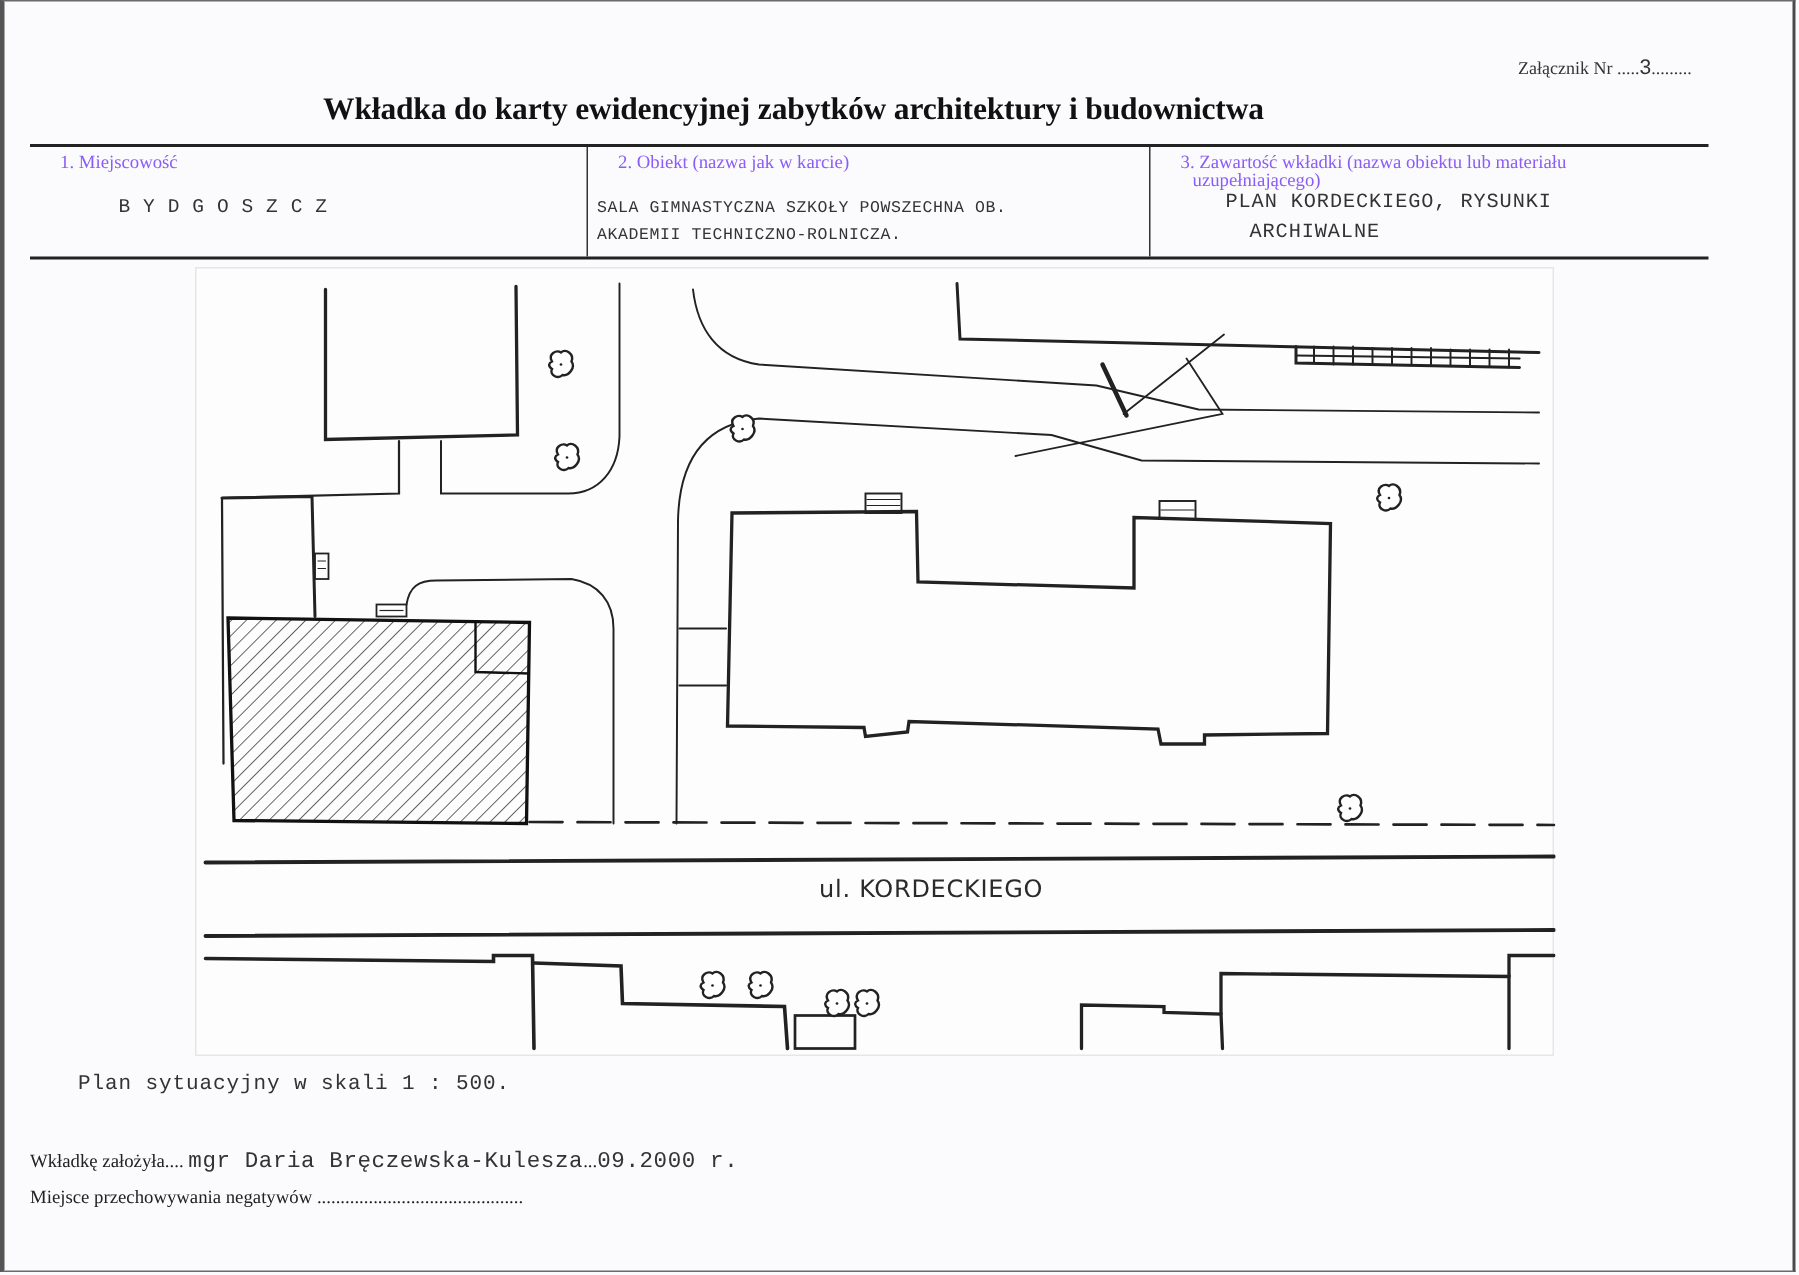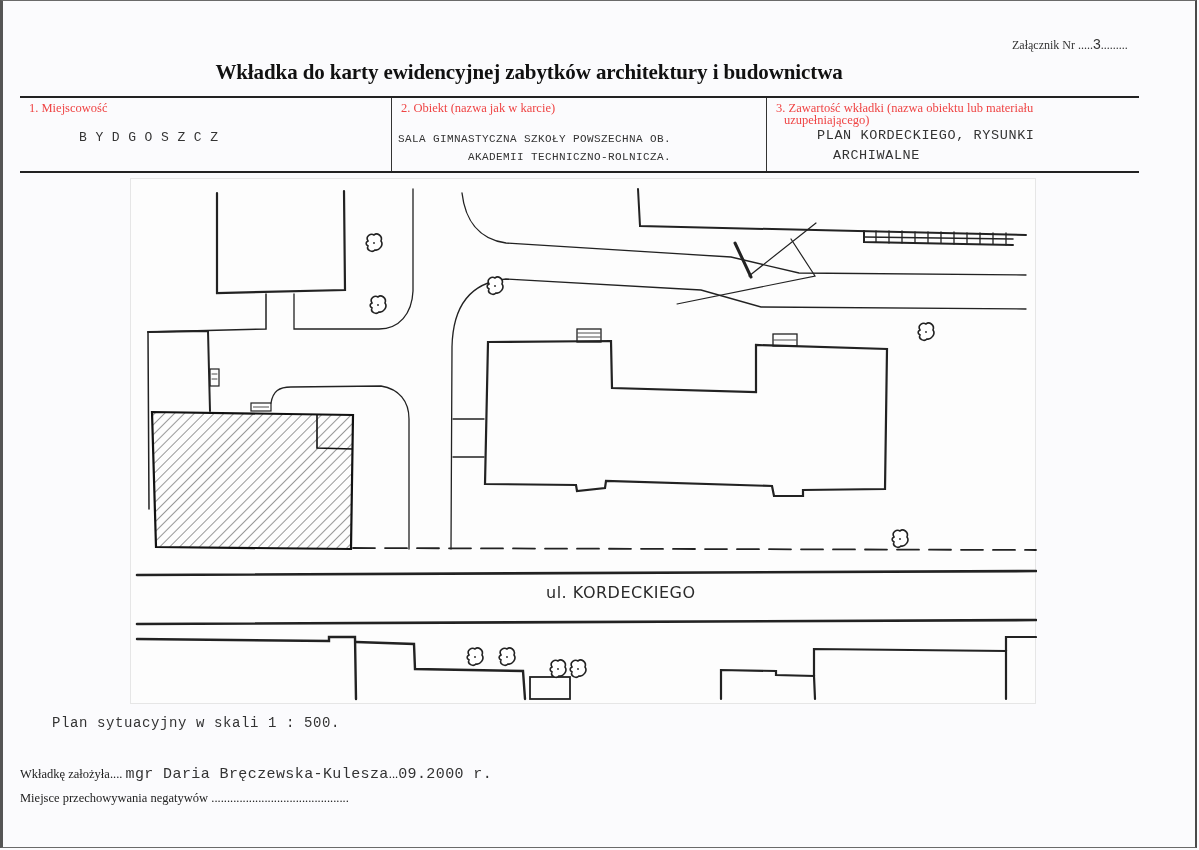--- a/index.html
+++ b/index.html
@@ -24,23 +24,23 @@
     letter-spacing: -0.1px;
     padding-left: 23px;
   }
   .header-table {
     position: absolute; left: 20px; top: 96px; width: 1119px; height: 73px;
     border-top: 2px solid #222; border-bottom: 2px solid #222;
     display: flex;
   }
   .cell { position: relative; box-sizing: border-box; }
   .cell1 { width: 371px; }
-  .cell2 { width: 375px; border-left: 1.5px solid #333; text-align: right; }
+  .cell2 { width: 375px; border-left: 1.5px solid #333; }
   .cell3 { flex: 1; border-left: 1.5px solid #333; }
-  .cell-label { position: absolute; left: 9px; top: 4px; font-size: 12.5px; color: #ef4444; line-height: 12px; }
+  .cell-label { position: absolute; left: 20px; top: 4px; font-size: 12.5px; color: #8b5cf6; line-height: 12px; }
   .cell3 .cell-label { width: 330px; }
   .cell-label .indent { padding-left: 8px; }
   .mono { font-family: "Liberation Mono", monospace; color: #333; }
   .city { position: absolute; left: 30px; top: 32px; font-size: 13px; letter-spacing: 8.6px; margin-left: 29px; }
   .object { position: absolute; left: 6px; top: 32px; font-size: 11px; line-height: 18px; letter-spacing: 0.4px; }
   .contents { position: absolute; left: 50px; top: 28px; font-size: 13.5px; line-height: 20px; letter-spacing: 0.6px; }
   .contents .l2 { padding-left: 16px; }
 
   .map {
     position: absolute; left: 130px; top: 178px; width: 906px; height: 526px;

